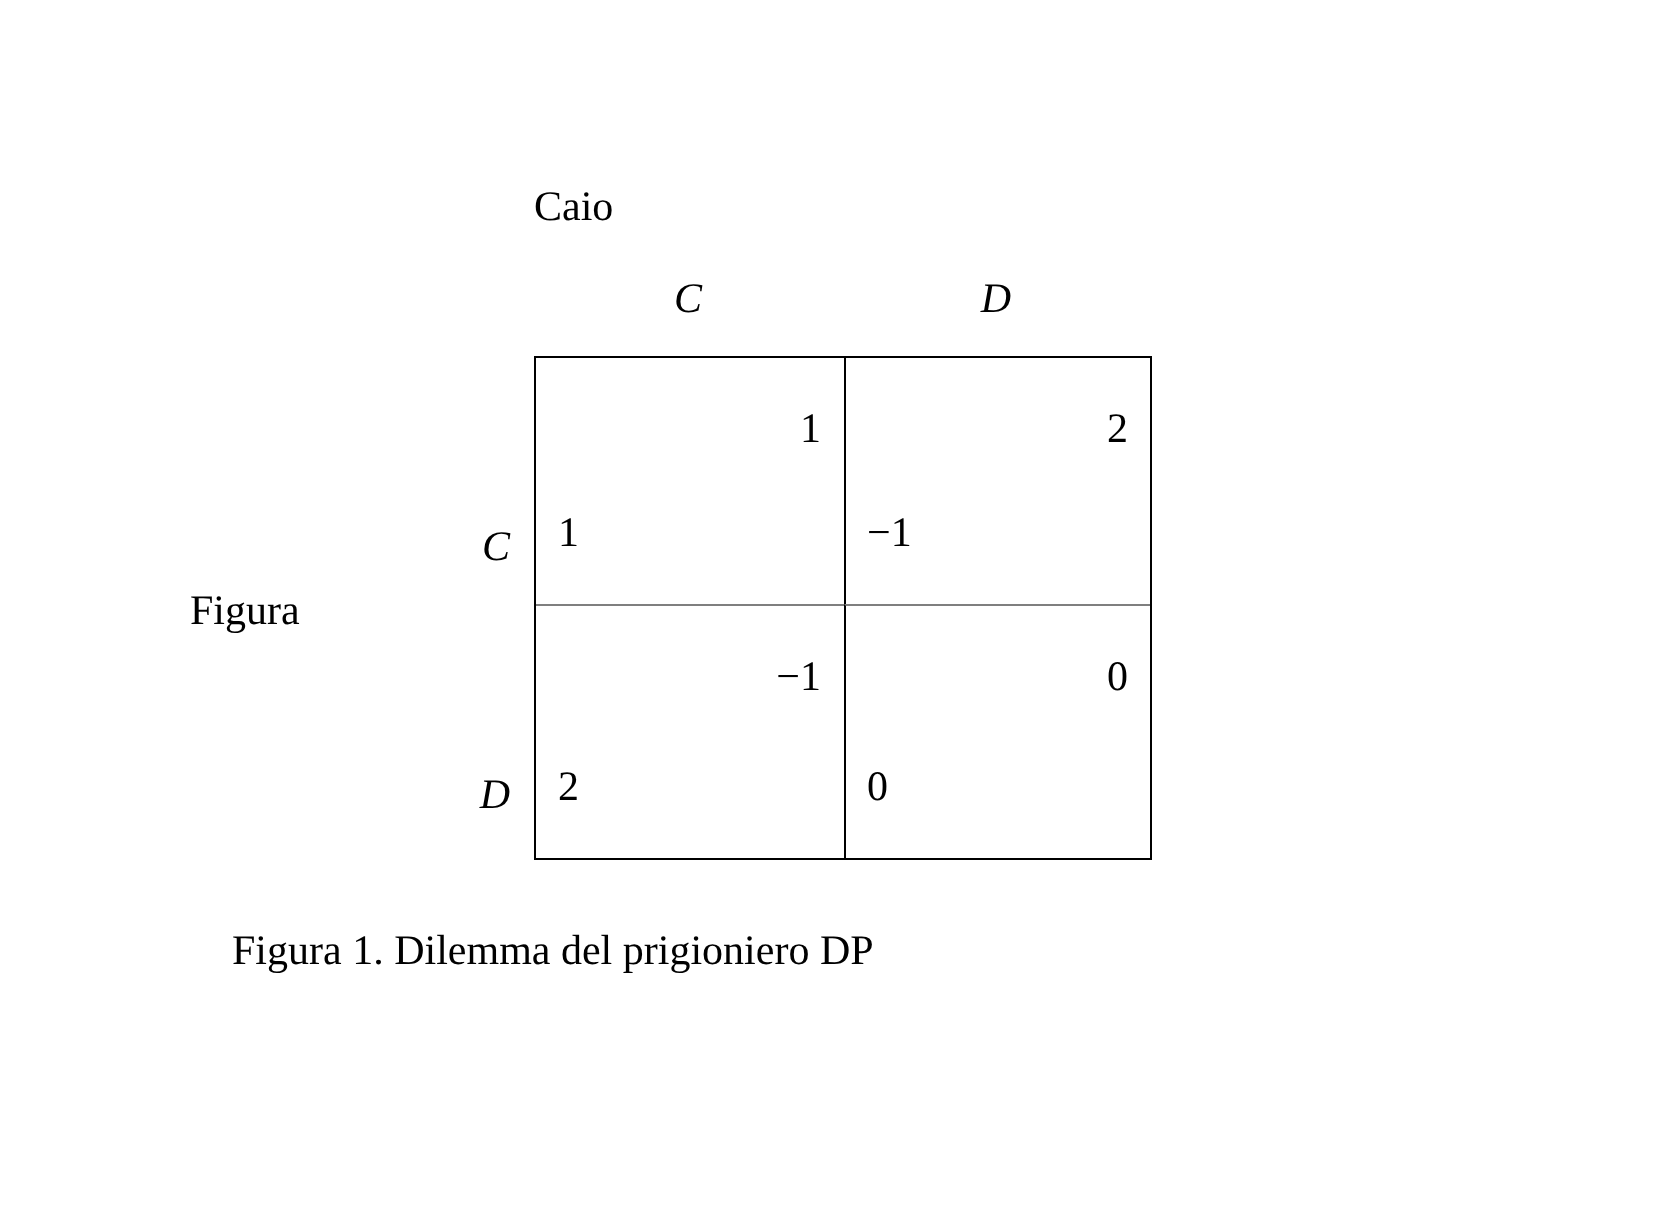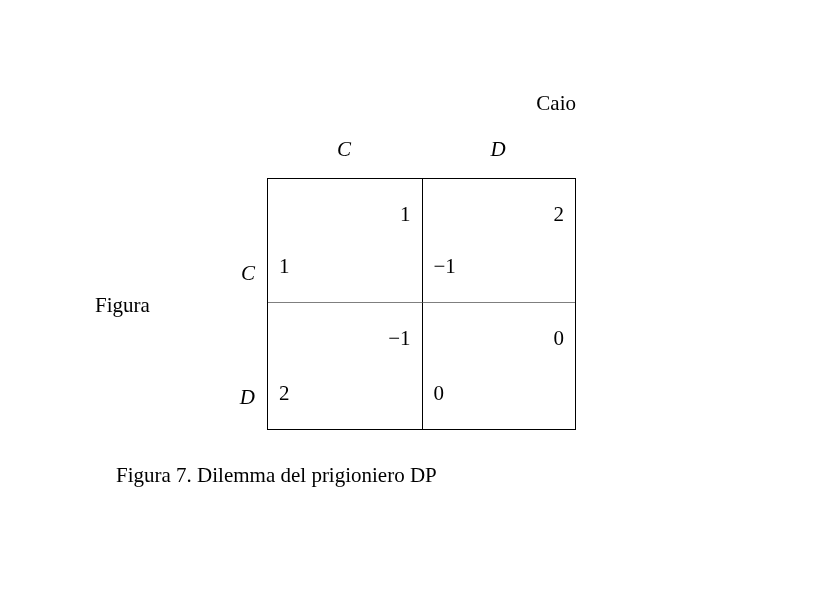--- a/index.html
+++ b/index.html
@@ -20,21 +20,21 @@
     width: 827px;
     height: 610px;
   }
 
   
   .col-player-label {
     position: absolute;
     left: 267px;
     top: 90px;
     width: 309px;
-    text-align: right;
+    text-align: left;
     font-size: 21px;
     line-height: 26px;
     font-style: normal;
     white-space: nowrap;
   }
 
   
   .col-head {
     position: absolute;
     top: 136px;
@@ -157,15 +157,15 @@
       <span class="payoff row-player">2</span>
     </div>
 
     <div class="cell col-right row-bottom">
       <span class="payoff col-player">0</span>
       <span class="payoff row-player">0</span>
     </div>
 
   </div>
 
-  <div class="caption">Figura 7. Dilemma del prigioniero DP</div>
+  <div class="caption">Figura 1. Dilemma del prigioniero DP</div>
 
 </div>
 
 </body></html>

